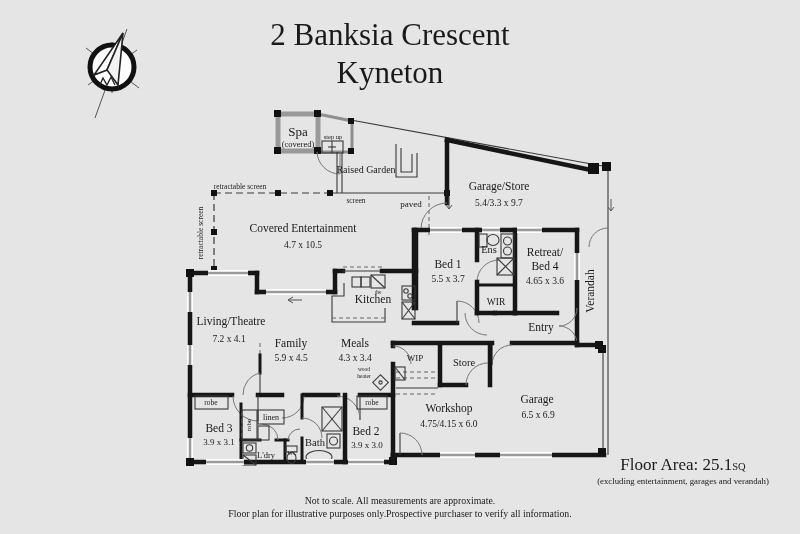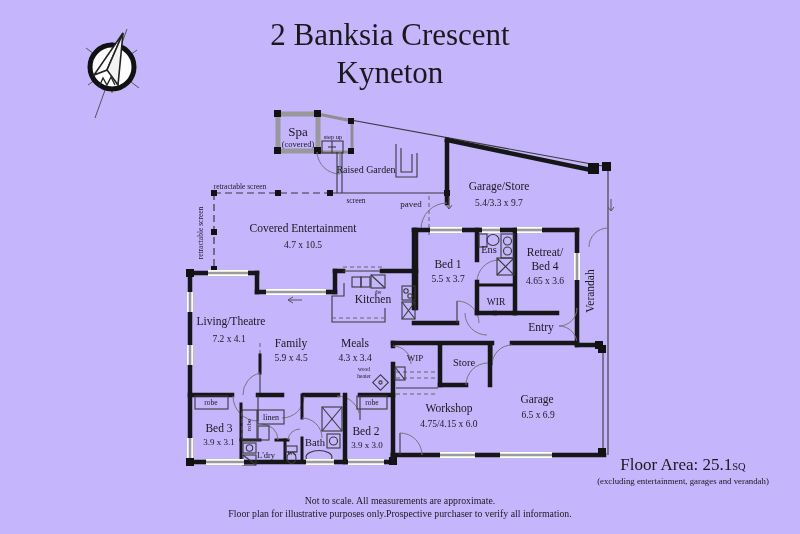--- a/index.html
+++ b/index.html
@@ -1,16 +1,16 @@
 <!DOCTYPE html>
 <html><head>
 <meta charset="utf-8">
 <style>
   html,body{margin:0;padding:0;background:#fff;}
-  #stage{position:relative;width:800px;height:534px;background:#c4b5fd;overflow:hidden;
+  #stage{position:relative;width:800px;height:534px;background:#e5e5e5;overflow:hidden;
          font-family:"Liberation Serif","DejaVu Serif",serif;}
   svg{position:absolute;left:0;top:0;}
   text{fill:#1a1a1a;font-family:"Liberation Serif","DejaVu Serif",serif;}
   .wall{stroke:#161616;stroke-width:4.5;fill:none;stroke-linecap:square;}
   .wall3{stroke:#161616;stroke-width:3;fill:none;stroke-linecap:square;}
   .thin{stroke:#3a3a3a;stroke-width:1.1;fill:none;}
   .thin2{stroke:#555;stroke-width:1;fill:none;}
   .dash{stroke:#3a3a3a;stroke-width:1.2;fill:none;stroke-dasharray:7 4;}
   .dashf{stroke:#666;stroke-width:1;fill:none;stroke-dasharray:4 3;}
   .winw{stroke:#ffffff;stroke-width:6;fill:none;}

